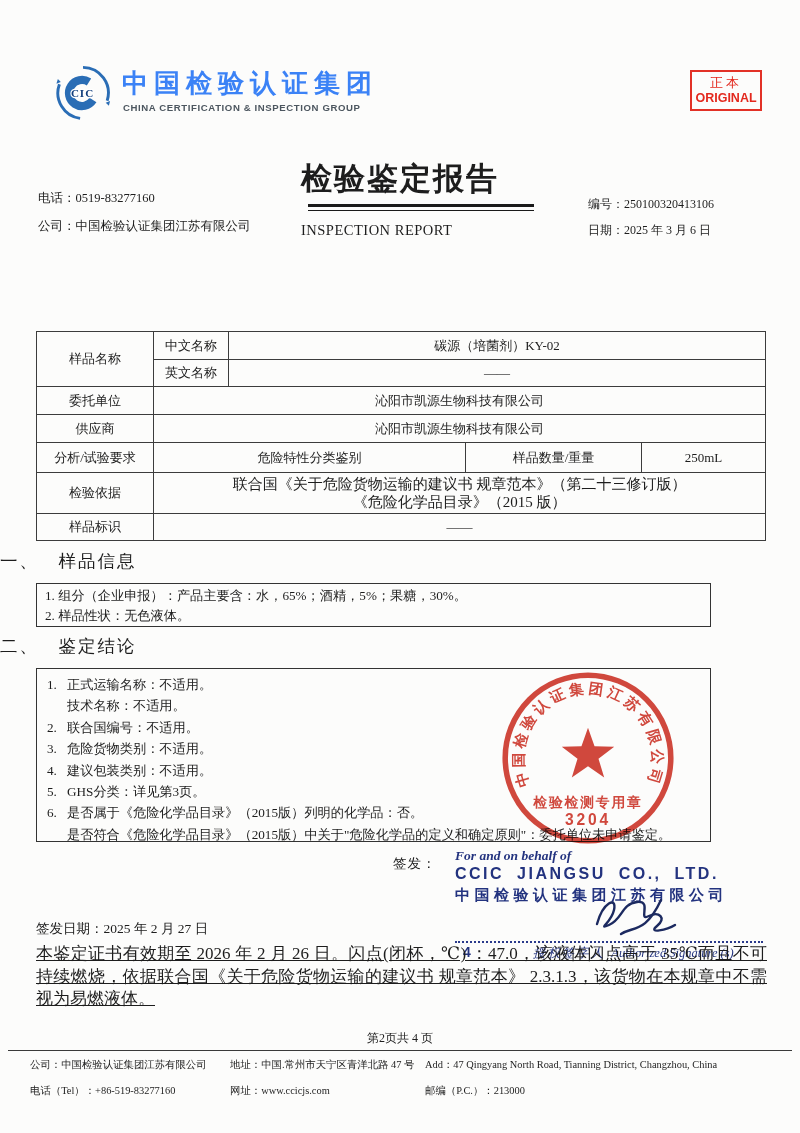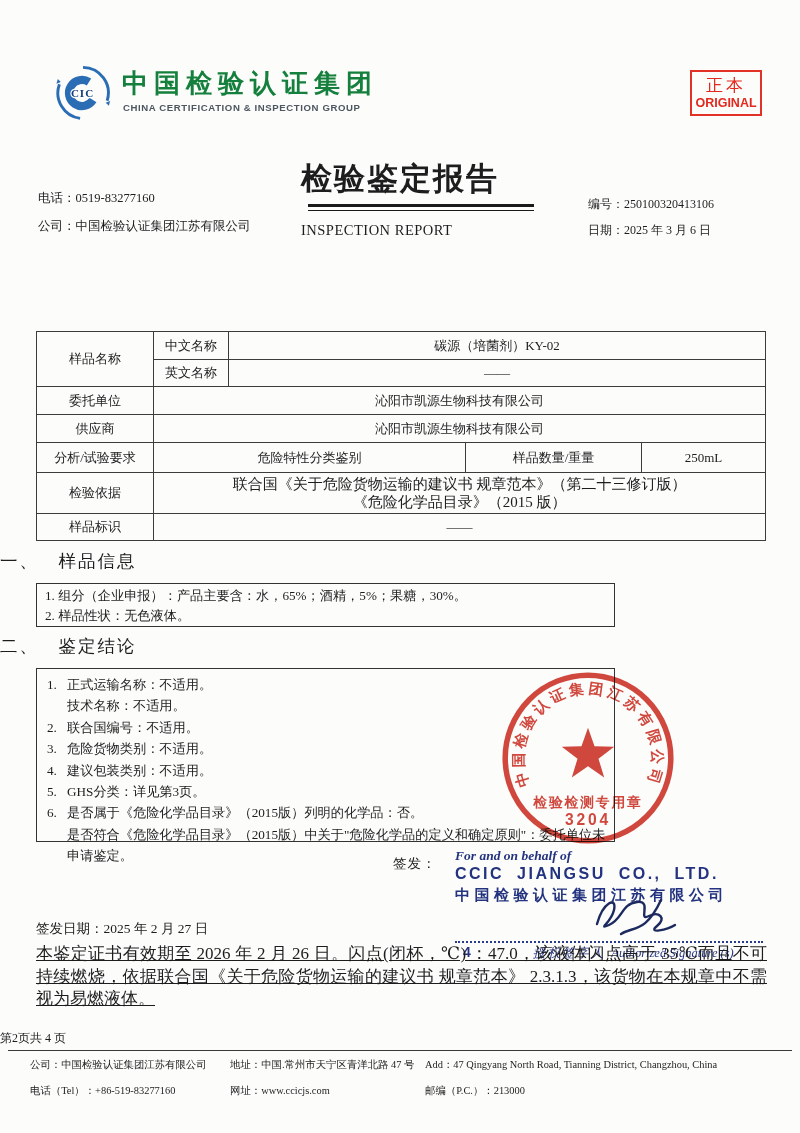--- a/index.html
+++ b/index.html
@@ -2,26 +2,26 @@
 <html><head>
 <meta charset="utf-8">
 <style>
   html,body{margin:0;padding:0;background:#ffffff;}
   .page{position:relative;width:800px;height:1133px;background:#fcfcfb;overflow:hidden;
         font-family:"Liberation Serif","DejaVu Serif",serif;color:#1d1d1d;}
 
   
   .logo{position:absolute;left:54px;top:64px;width:58px;height:58px;}
   .brand-cn{position:absolute;left:122px;top:66px;font-family:"Liberation Sans","DejaVu Sans",sans-serif;
-            font-weight:bold;font-size:26px;letter-spacing:6px;color:#15803d;}
+            font-weight:bold;font-size:26px;letter-spacing:6px;color:#3b82f6;}
   .brand-en{position:absolute;left:123px;top:102px;font-family:"Liberation Sans","DejaVu Sans",sans-serif;
             font-size:9.6px;font-weight:600;letter-spacing:.6px;color:#4c565f;}
   .original-box{position:absolute;left:690px;top:70px;width:62px;border:2px solid #e23126;
             color:#e3281d;text-align:center;padding:3px 3px 2px;font-family:"Liberation Sans",sans-serif;line-height:1.25;}
-  .original-box .cn{font-size:17px;letter-spacing:3px;}
+  .original-box .cn{font-size:13px;letter-spacing:3px;}
   .original-box .en{font-size:12.5px;font-weight:bold;}
 
   
   .hdr-left1{position:absolute;left:38px;top:190px;font-size:12.5px;}
   .hdr-left2{position:absolute;left:38px;top:218px;font-size:12.5px;}
   .title-block{position:absolute;left:301px;top:158px;width:240px;text-align:left;}
   .title-cn{font-size:31px;font-weight:bold;letter-spacing:2px;white-space:nowrap;}
   .rule1{height:2.6px;background:#1a1a1a;margin:4px 7px 0;}
   .rule2{height:1.3px;background:#1a1a1a;margin:3px 7px 0;}
   .title-en{margin-top:11px;font-size:14.5px;letter-spacing:.5px;}
@@ -32,21 +32,21 @@
             font-size:23px;font-weight:bold;letter-spacing:3px;}
 
   
   table.info{position:absolute;left:36px;top:331px;width:729px;border-collapse:collapse;
             table-layout:fixed;font-size:13px;}
   table.info td{border:1px solid #3c3c3c;text-align:center;padding:2px 4px;overflow:hidden;}
   td.basis{text-align:left;padding-left:10px;line-height:18px;font-size:15px;}
 
   
   .sec-h{position:absolute;left:0;right:0;text-align:left;font-size:17.5px;font-weight:normal;letter-spacing:2px;}
-  .box{position:absolute;left:36px;width:579px;border:1.3px solid #333;box-sizing:border-box;
+  .box{position:absolute;left:36px;width:675px;border:1.3px solid #333;box-sizing:border-box;
        font-size:13.2px;background:transparent;}
   .box1{top:583px;height:44px;padding:2px 8px;line-height:20px;}
   .box2{top:668px;height:174px;padding:5px 8px 0;}
   .c-line{display:flex;line-height:21.4px;}
   .c-num{flex:none;width:20px;padding-left:2px;}
   .c-indent{padding-left:22px;}
 
   
   .seal{position:absolute;left:496px;top:666px;width:184px;height:184px;opacity:.92;mix-blend-mode:multiply;}
 
@@ -61,21 +61,21 @@
   .dotline{margin-top:36px;width:308px;border-bottom:2.2px dotted #2a3a8c;}
   .sig-foot{display:flex;align-items:baseline;margin-top:1px;}
   .sig-num{font-family:"Liberation Sans",sans-serif;font-weight:bold;font-size:14px;margin-left:8px;}
   .sig-auth-cn{margin-left:62px;font-style:italic;font-size:12.5px;letter-spacing:2px;}
   .sig-auth-en{margin-left:6px;font-style:italic;font-size:12.5px;}
 
   .issue-date{position:absolute;left:36px;top:920px;font-size:13.5px;}
   .note{position:absolute;left:36px;top:943px;width:731px;font-size:17px;line-height:22.5px;text-align:justify;text-decoration:underline;}
 
   
-  .pageno{position:absolute;left:0;right:0;top:1030px;font-size:12px;}
+  .pageno{position:absolute;left:0;right:0;top:1030px;text-align:center;font-size:12px;}
   .foot-rule{position:absolute;left:8px;top:1050px;width:784px;border-top:1.6px solid #3a3a3a;}
   .footer{position:absolute;left:30px;top:1058px;width:750px;display:grid;
           grid-template-columns:200px 195px 355px;grid-template-rows:26px 26px;font-size:10.4px;}
   .footer div{white-space:nowrap;overflow:hidden;}
 </style>
 </head>
 <body>
 
 <div class="page">
 

